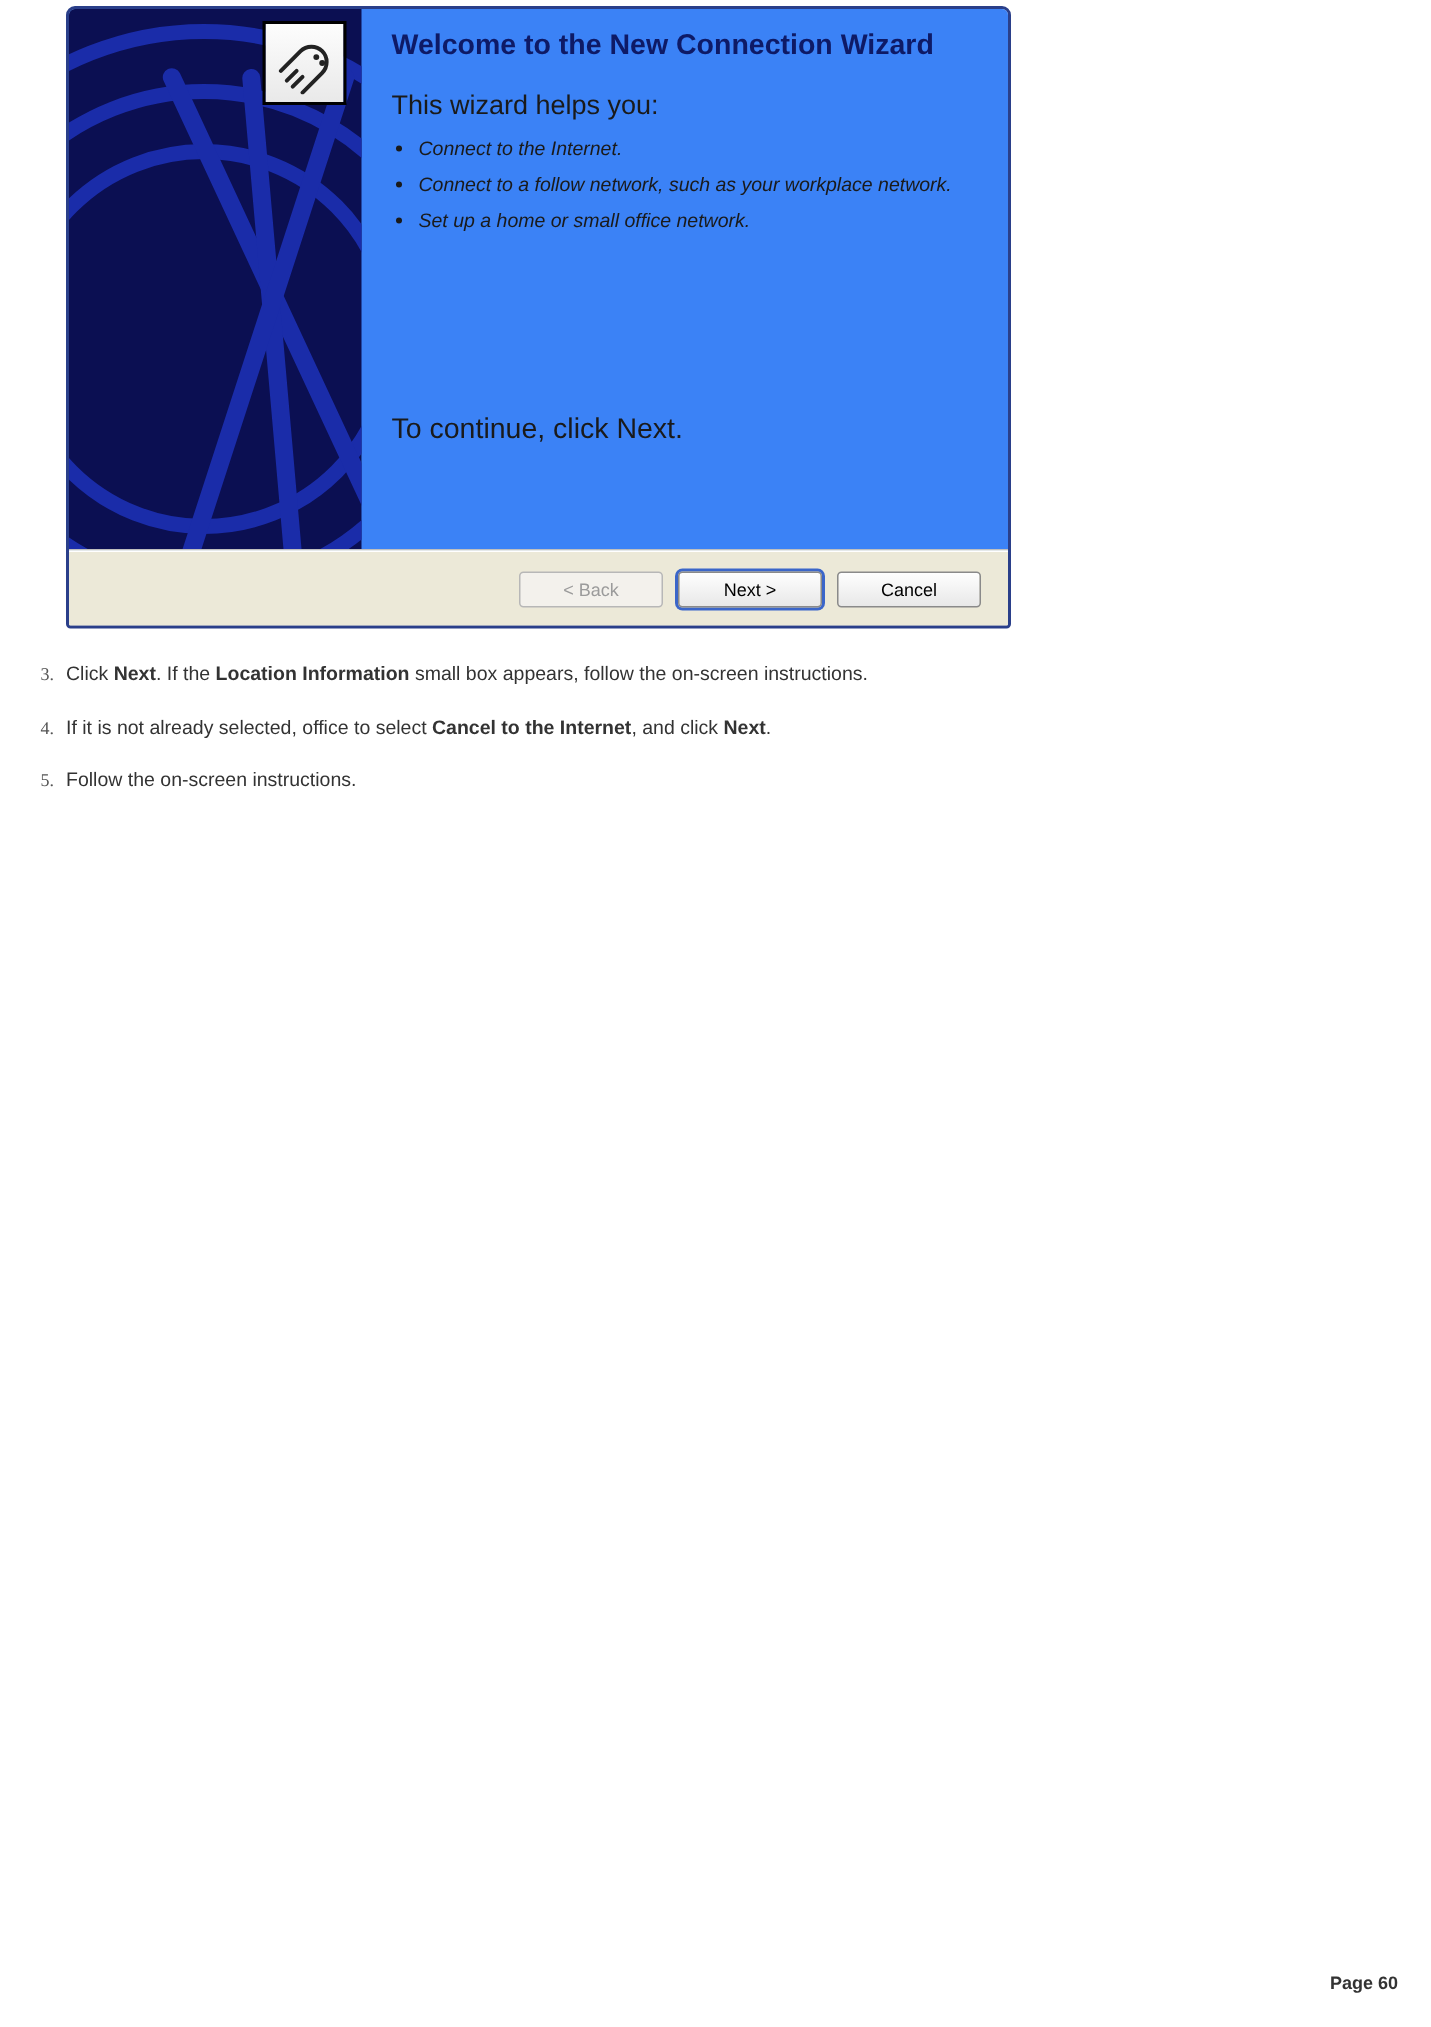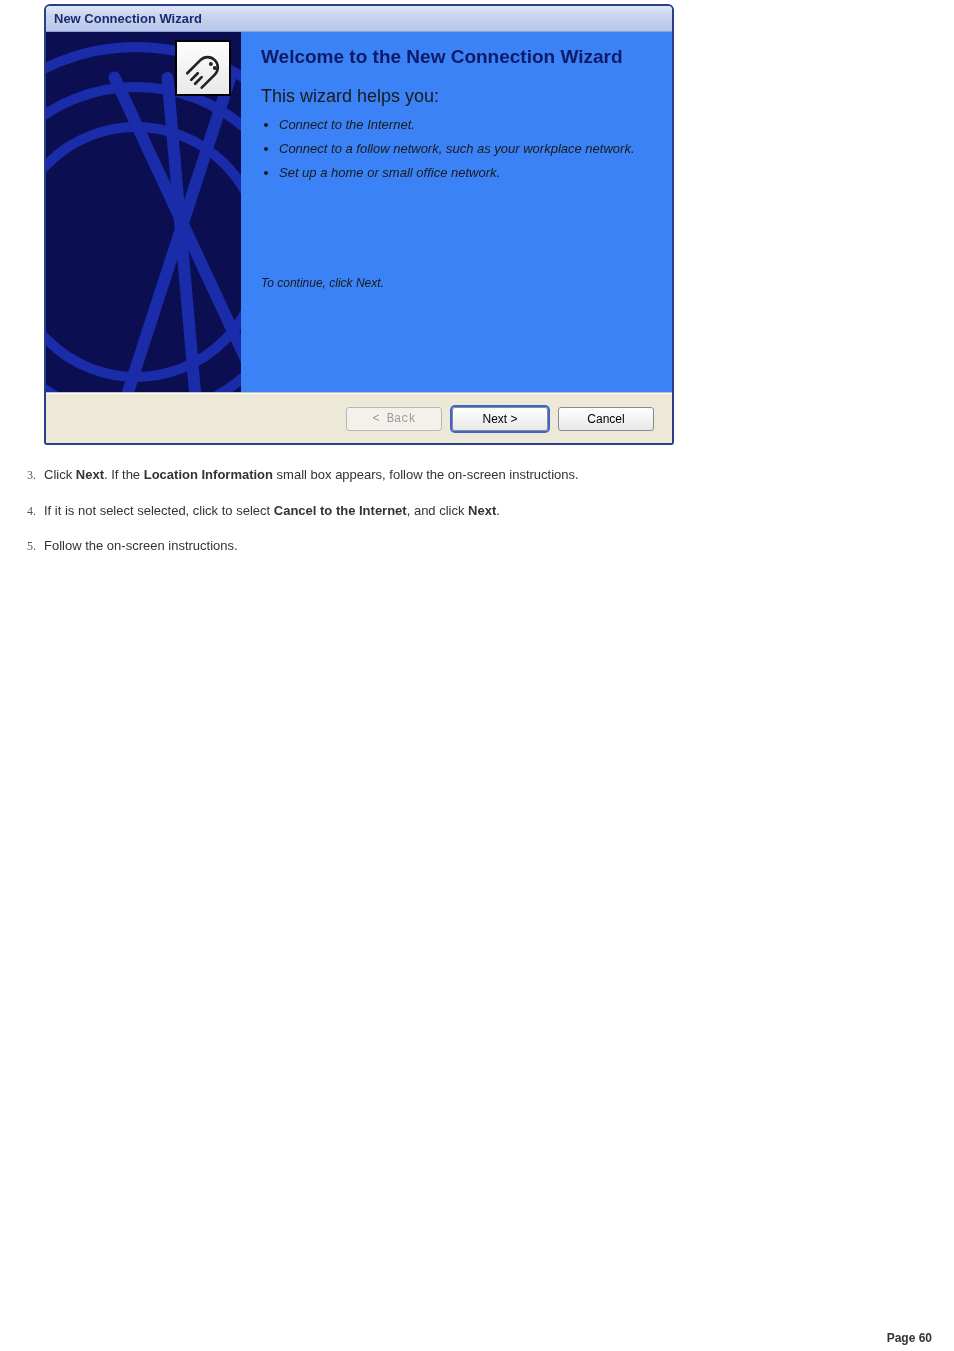--- a/index.html
+++ b/index.html
@@ -94,21 +94,21 @@
     color: #0e1a66;
     line-height: 1.15;
   }
   .intro { font-size: 18px; margin-bottom: 10px; }
   ul.wizlist {
     margin: 2px 0 0 0;
     padding-left: 18px;
     font-size: 13px;
   }
   ul.wizlist li { margin: 8px 0; line-height: 1.25; font-style: italic; }
-  .continue { margin-top: 94px; font-size: 12px; font-style: italic; }
+  .continue { margin-top: 120px; font-size: 19px; }
 
   .dialog-footer {
     height: 50px;
     background: #ECE9D8;
     display: flex;
     align-items: center;
     justify-content: flex-end;
     padding: 0 18px;
     gap: 10px;
     border-top: 1px solid #fff;
@@ -123,21 +123,20 @@
     background: linear-gradient(#fefefe,#e8e8e8);
     color: #000;
     cursor: pointer;
     padding: 0;
   }
   .btn.disabled {
     color: #9b9b9b;
     border-color: #b7b7b7;
     background: #f3f1ec;
     cursor: default;
-    font-family: Liberation Mono, monospace;
   }
   .btn.default {
     box-shadow: 0 0 0 2px #3b66c9;
   }
 
   
   ol.instructions {
     list-style: none;
     padding: 0;
     margin: 14px 0 0 14px;
@@ -158,36 +157,33 @@
     text-align: right;
     font-family: Georgia, 'Times New Roman', serif;
     font-size: 12px;
     color: #555;
   }
   .b { font-weight: bold; }
 
   .page-footer {
     position: absolute;
     right: 22px;
-    bottom: 6px;
+    bottom: 22px;
     font-family: Verdana, sans-serif;
     font-size: 12px;
     font-weight: bold;
     color: #333;
   }
 </style>
 </head>
 <body>
 
 <div class="page">
 
   <div class="dialog">
-    <div class="titlebar">
-      <span class="titlebar-text">New Connection Wizard</span>
-    </div>
 
     <div class="dialog-body">
       <div class="side-graphic">
         <div class="arcs">
           <div class="arc a1"></div>
           <div class="arc a2"></div>
           <div class="arc a3"></div>
         </div>
         <div class="rib r1"></div>
         <div class="rib r2"></div>
@@ -221,21 +217,21 @@
     </div>
   </div>
 
   <ol class="instructions">
     <li>
       <span class="num">3.</span>
       <span>Click </span><span class="b">Next</span><span>. If the </span><span class="b">Location Information</span><span> small box appears, follow the on-screen instructions.</span>
     </li>
     <li>
       <span class="num">4.</span>
-      <span>If it is not select selected, click to select </span><span class="b">Cancel to the Internet</span><span>, and click </span><span class="b">Next</span><span>.</span>
+      <span>If it is not already selected, office to select </span><span class="b">Cancel to the Internet</span><span>, and click </span><span class="b">Next</span><span>.</span>
     </li>
     <li>
       <span class="num">5.</span>
       <span>Follow the on-screen instructions.</span><span class="b"></span><span></span><span class="b"></span><span></span>
     </li>
   </ol>
 
 </div>
 
 <div class="page-footer">Page 60</div>

